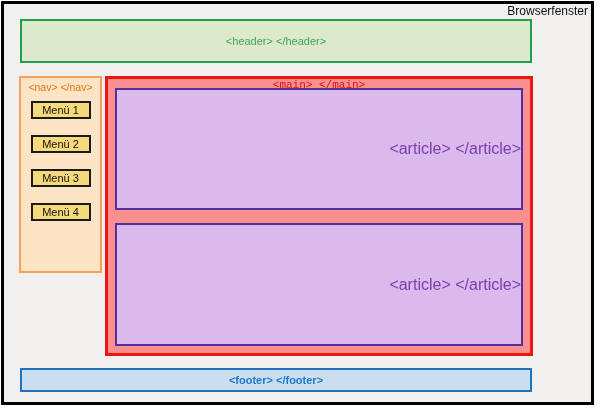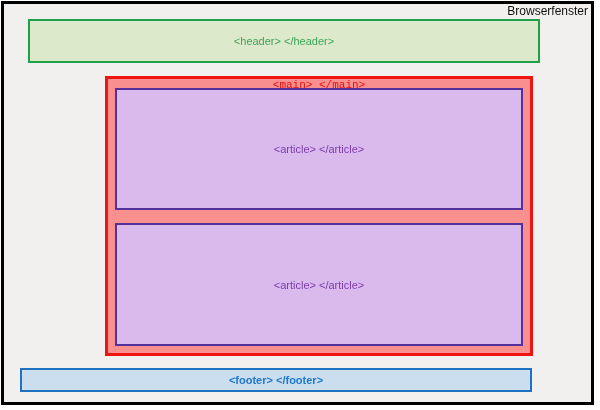--- a/index.html
+++ b/index.html
@@ -30,21 +30,21 @@
     letter-spacing: 0px;
   }
   .box {
     position: absolute;
     display: flex;
     align-items: center;
     justify-content: center;
     font-size: 11px;
   }
   .header-box {
-    left: 24px; top: 15px;
+    left: 16px; top: 15px;
     width: 512px; height: 44px;
     background: var(--header-bg, #dce9ca);
     border: 2px solid var(--header-border, #1fa049);
     color: var(--header-text, #3da558);
   }
   .nav-box {
     position: absolute;
     left: 15px; top: 72px;
     width: 83px; height: 197px;
     background: var(--nav-bg, #fce4c4);
@@ -93,25 +93,25 @@
     font-size: 11px;
     line-height: 12px;
     color: var(--main-text, #e01310);
     font-family: Liberation Mono, monospace;
   }
   .article-box {
     position: absolute;
     left: 7px; right: 7px;
     display: flex;
     align-items: center;
-    justify-content: center;
+    justify-content: flex-end;
     background: var(--article-bg, #dab9ed);
     border: 2px solid var(--article-border, #55309b);
     color: var(--article-text, #7d3cad);
-    font-size: 11px;
+    font-size: 16px;
   }
   .article-1 { top: 9px; height: 122px; }
   .article-2 { top: 144px; height: 123px; }
   .footer-box {
     left: 16px; top: 364px;
     width: 512px; height: 24px;
     background: var(--footer-bg, #cadeef);
     border: 2px solid var(--footer-border, #1e72c0);
     color: var(--footer-text, #1e78cc);
     font-weight: bold;
@@ -122,20 +122,29 @@
 
 <div class="stage">
   <div class="frame">
 
     <div class="window-title">Browserfenster</div>
 
     <div class="box header-box">
       <span>&lt;header&gt; &lt;/header&gt;</span>
     </div>
 
+    <div class="nav-box">
+      <div class="nav-label">&lt;nav&gt; &lt;/nav&gt;</div>
+      <div class="menu">
+        <button class="menu-btn">Menü 1</button>
+        <button class="menu-btn">Menü 2</button>
+        <button class="menu-btn">Menü 3</button>
+        <button class="menu-btn">Menü 4</button>
+      </div>
+    </div>
 
     <div class="main-box">
       <div class="main-label">&lt;main&gt; &lt;/main&gt;</div>
       <div class="article-box article-1">
         <span>&lt;article&gt; &lt;/article&gt;</span>
       </div>
       <div class="article-box article-2">
         <span>&lt;article&gt; &lt;/article&gt;</span>
       </div>
     </div>

